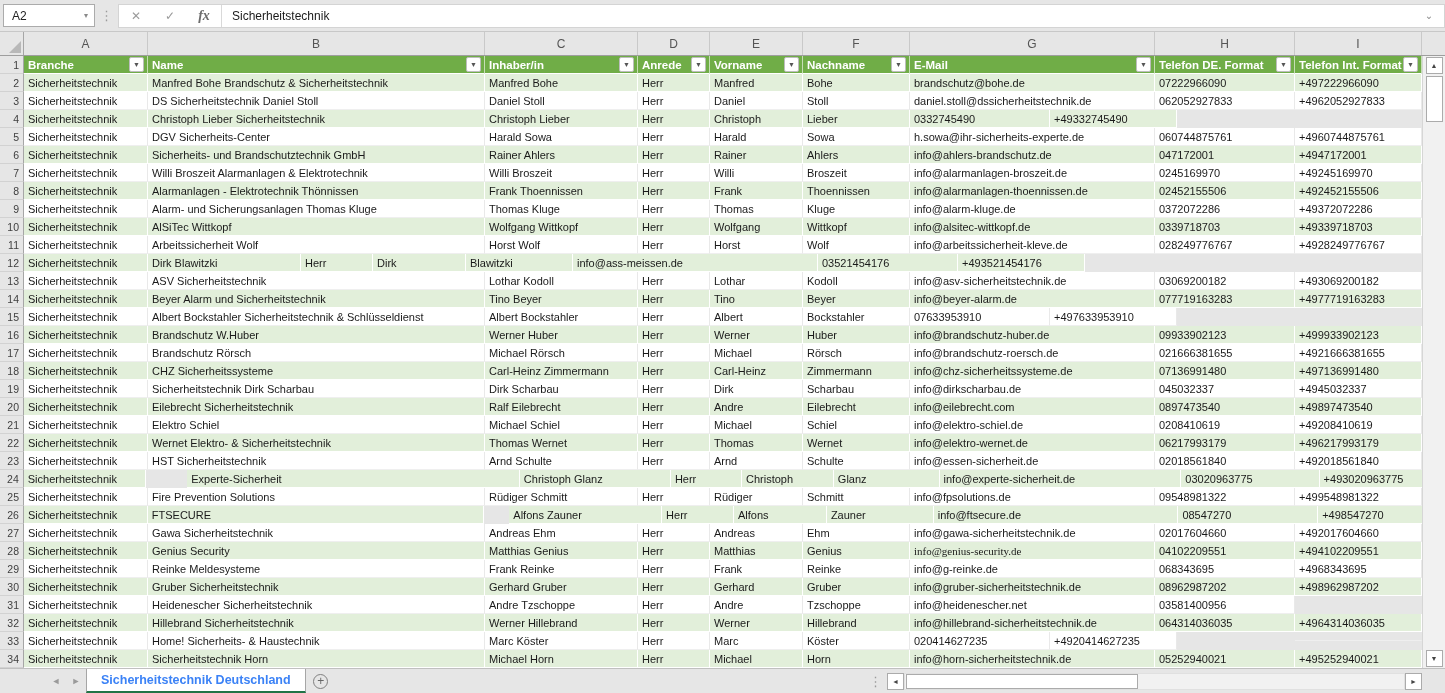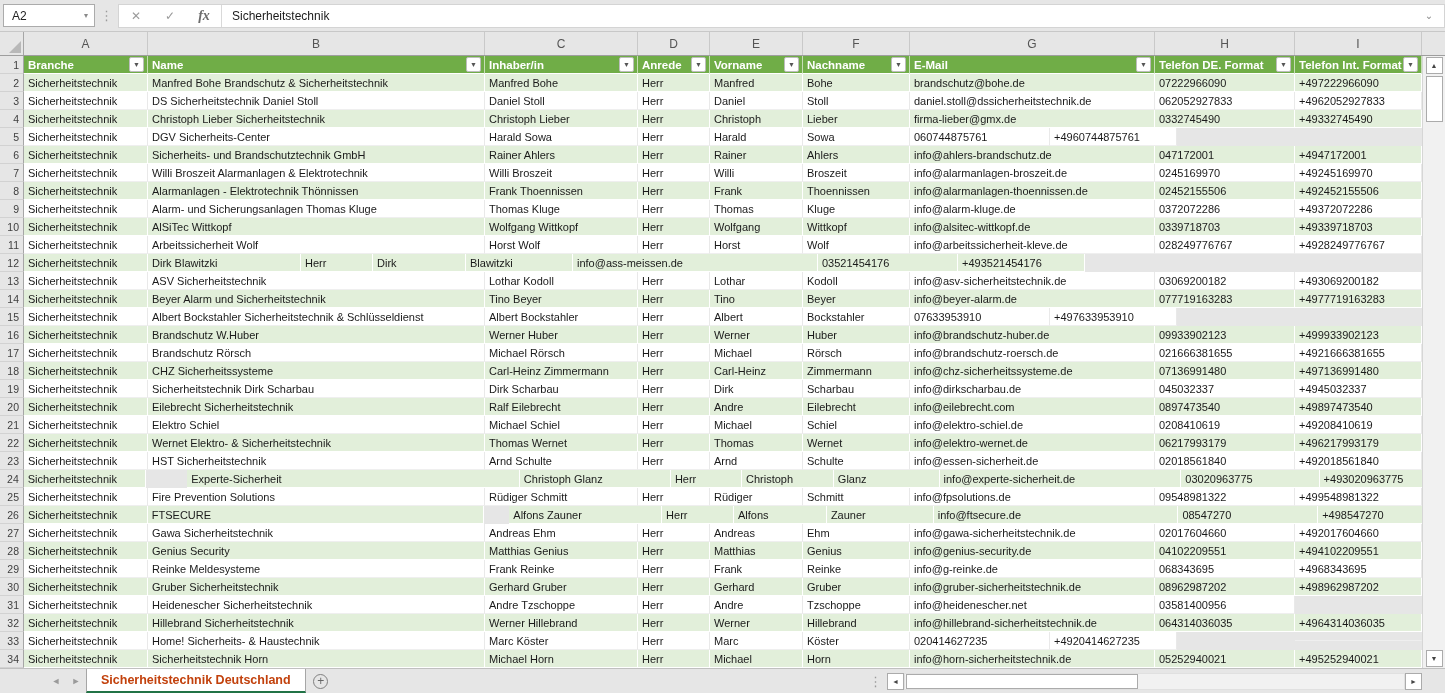--- a/index.html
+++ b/index.html
@@ -52,21 +52,21 @@
                border-left:1px solid #D6D6D6;display:flex;flex-direction:column;align-items:center;box-sizing:border-box;}
   .sbtn{width:17px;height:17px;background:#fff;border:1px solid #ABABAB;display:flex;align-items:center;
         justify-content:center;font-size:7px;color:#444;box-sizing:border-box;flex:0 0 auto;}
   .v-thumb{width:17px;height:46px;background:#fff;border:1px solid #ABABAB;margin-top:2px;box-sizing:border-box;}
   .v-space{flex:1;}
 
   
   .tab-bar{position:absolute;left:0;right:0;bottom:0;height:25px;background:#E6E6E6;display:flex;
            align-items:stretch;border-top:1px solid #C0C0C0;box-sizing:border-box;padding-left:46px;}
   .nav-arrow{width:20px;display:flex;align-items:center;justify-content:center;color:#9a9a9a;font-size:9px;}
-  .sheet-tab{background:#fff;display:flex;align-items:center;padding:0 14px;color:#c2410c;font-weight:bold;
+  .sheet-tab{background:#fff;display:flex;align-items:center;padding:0 14px;color:#3b82f6;font-weight:bold;
              font-size:12.5px;border-left:1px solid #A6A6A6;border-right:1px solid #A6A6A6;
              border-bottom:2px solid #217346;box-sizing:border-box;white-space:nowrap;}
   .add-sheet{width:30px;display:flex;align-items:center;justify-content:center;}
   .add-circle{width:15px;height:15px;border:1px solid #808080;border-radius:50%;color:#666;font-size:12px;
               line-height:13px;text-align:center;box-sizing:border-box;}
   .h-scroll{margin-left:auto;display:flex;align-items:center;width:558px;margin-right:23px;}
   .h-track{flex:1;height:17px;background:#F1F1F1;display:flex;align-items:center;border:1px solid #E0E0E0;box-sizing:border-box;}
   .h-thumb{width:232px;height:15px;background:#fff;border:1px solid #ABABAB;margin-left:1px;box-sizing:border-box;}
 </style>
 </head>
@@ -169,32 +169,32 @@
         <div class="cell" style="width: 127px;">+4962052927833</div>
       </div>
       <div class="row band">
         <div class="gutter">4</div>
         <div class="cell" style="width: 124px;">Sicherheitstechnik</div>
         <div class="cell" style="width: 337px;">Christoph Lieber Sicherheitstechnik</div>
         <div class="cell" style="width: 153px;">Christoph Lieber</div>
         <div class="cell" style="width: 72px;">Herr</div>
         <div class="cell" style="width: 93px;">Christoph</div>
         <div class="cell" style="width: 107px;">Lieber</div>
-        <div class="cell" style="width: 245px;">firma-lieber@gmx.de</div>
         <div class="cell" style="width: 140px;">0332745490</div>
         <div class="cell" style="width: 127px;">+49332745490</div>
       </div>
       <div class="row plain">
         <div class="gutter">5</div>
         <div class="cell" style="width: 124px;">Sicherheitstechnik</div>
         <div class="cell" style="width: 337px;">DGV Sicherheits-Center</div>
         <div class="cell" style="width: 153px;">Harald Sowa</div>
         <div class="cell" style="width: 72px;">Herr</div>
         <div class="cell" style="width: 93px;">Harald</div>
         <div class="cell" style="width: 107px;">Sowa</div>
+        <div class="cell" style="width: 245px;">h.sowa@ihr-sicherheits-experte.de</div>
         <div class="cell" style="width: 140px;">060744875761</div>
         <div class="cell" style="width: 127px;">+4960744875761</div>
       </div>
       <div class="row band">
         <div class="gutter">6</div>
         <div class="cell" style="width: 124px;">Sicherheitstechnik</div>
         <div class="cell" style="width: 337px;">Sicherheits- und Brandschutztechnik GmbH</div>
         <div class="cell" style="width: 153px;">Rainer Ahlers</div>
         <div class="cell" style="width: 72px;">Herr</div>
         <div class="cell" style="width: 93px;">Rainer</div>
@@ -454,21 +454,21 @@
         <div class="cell" style="width: 127px;">+492017604660</div>
       </div>
       <div class="row band">
         <div class="gutter">28</div>
         <div class="cell" style="width: 124px;">Sicherheitstechnik</div>
         <div class="cell" style="width: 337px;">Genius Security</div>
         <div class="cell" style="width: 153px;">Matthias Genius</div>
         <div class="cell" style="width: 72px;">Herr</div>
         <div class="cell" style="width: 93px;">Matthias</div>
         <div class="cell" style="width: 107px;">Genius</div>
-        <div class="cell" style="width: 245px;">info@genius-security.de</div>
+        <div class="cell" style="width: 245px; font-family: Liberation Serif, serif;">info@genius-security.de</div>
         <div class="cell" style="width: 140px;">04102209551</div>
         <div class="cell" style="width: 127px;">+494102209551</div>
       </div>
       <div class="row plain">
         <div class="gutter">29</div>
         <div class="cell" style="width: 124px;">Sicherheitstechnik</div>
         <div class="cell" style="width: 337px;">Reinke Meldesysteme</div>
         <div class="cell" style="width: 153px;">Frank Reinke</div>
         <div class="cell" style="width: 72px;">Herr</div>
         <div class="cell" style="width: 93px;">Frank</div>

